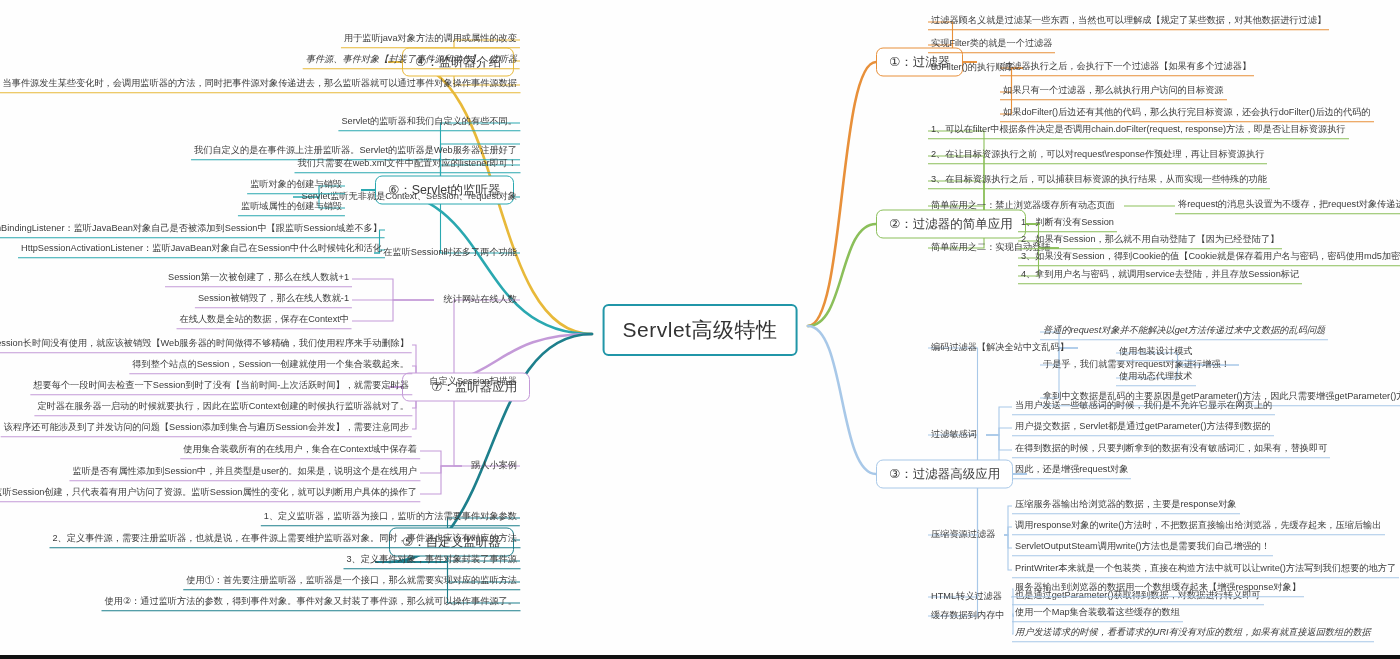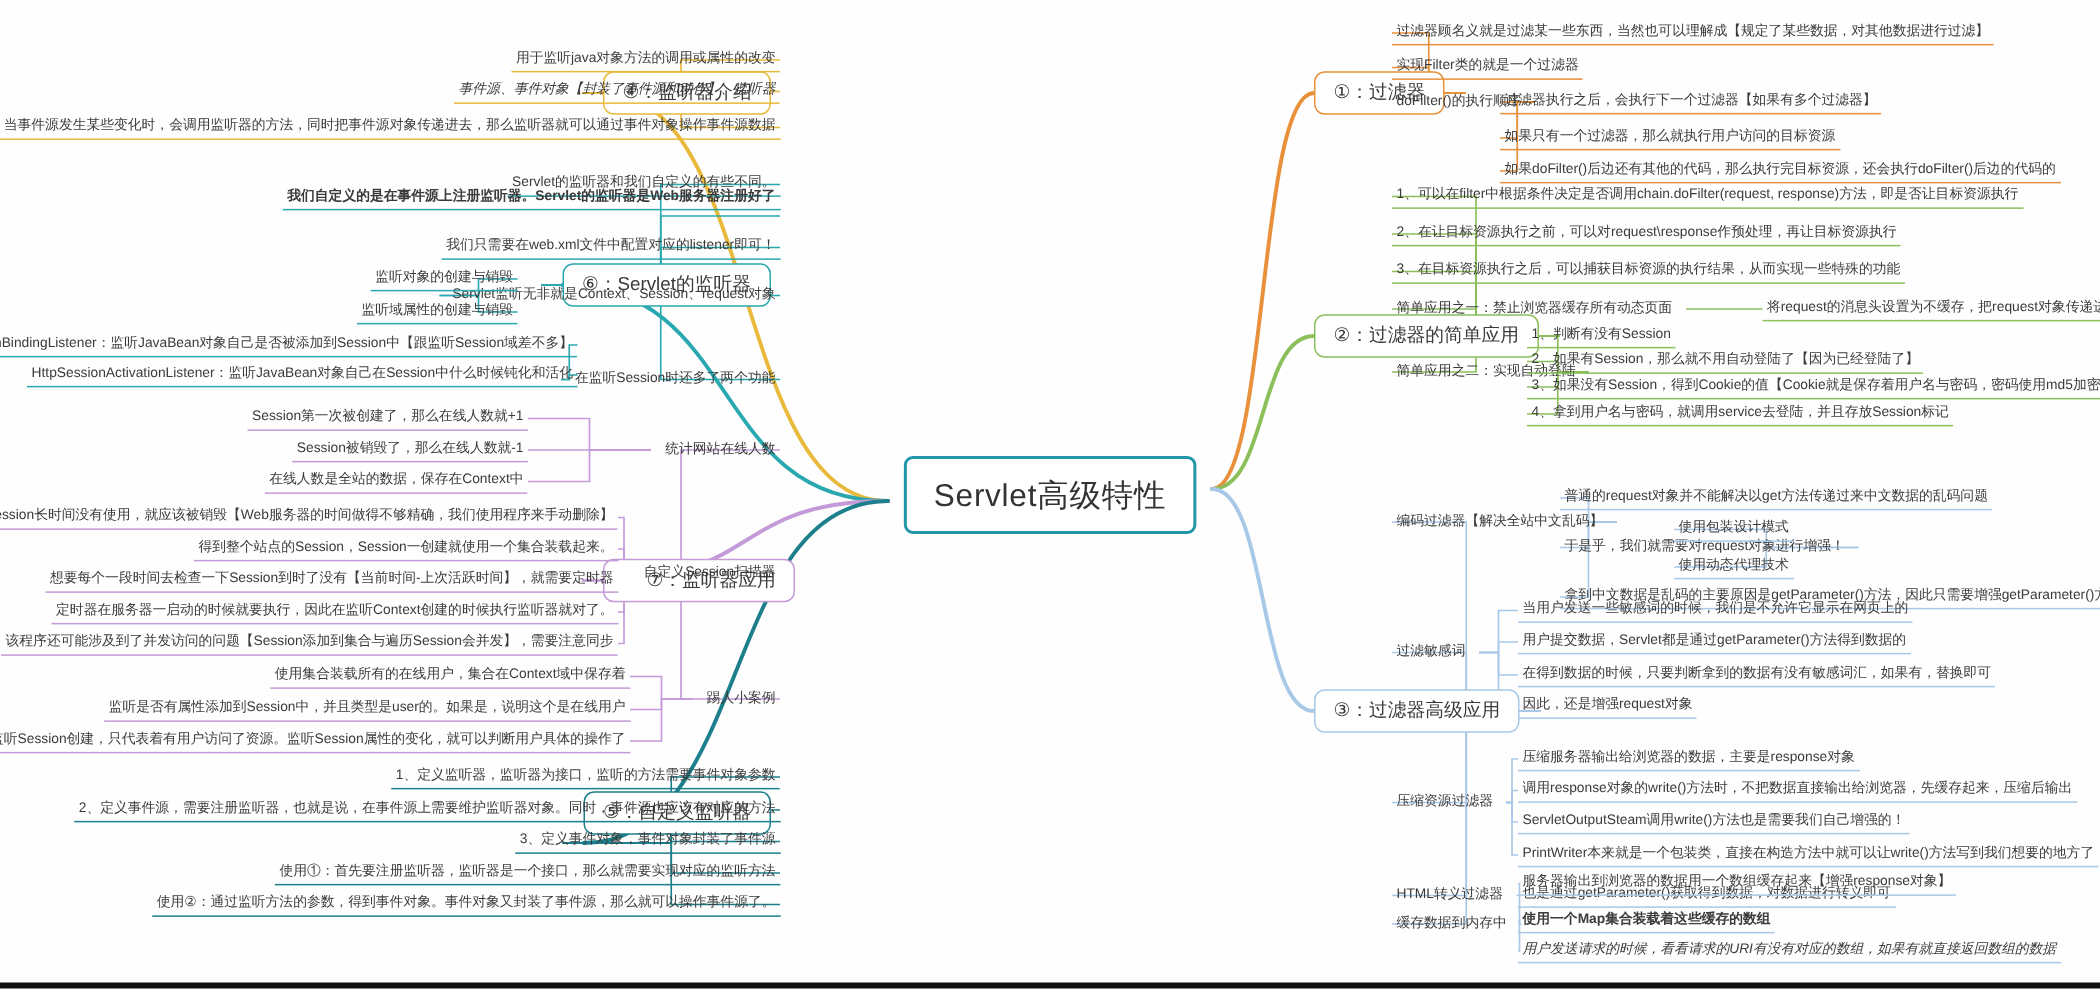--- a/index.html
+++ b/index.html
@@ -139,48 +139,48 @@
       <div class="node leaf" style="left: 928px; top: 181px; border-bottom-color: rgb(139, 191, 90);">3、在目标资源执行之后，可以捕获目标资源的执行结果，从而实现一些特殊的功能</div>
       <div class="node leaf plain" style="left: 928px; top: 206px; border-bottom-color: rgb(139, 191, 90);">简单应用之一：禁止浏览器缓存所有动态页面</div>
       <div class="node leaf" style="left: 1175px; top: 206px; border-bottom-color: rgb(139, 191, 90);">将request的消息头设置为不缓存，把request对象传递进去给doFilter()即可</div>
       <div class="node leaf plain" style="left: 928px; top: 248px; border-bottom-color: rgb(139, 191, 90);">简单应用之二：实现自动登陆</div>
       <div class="node leaf" style="left: 1018px; top: 224px; border-bottom-color: rgb(139, 191, 90);">1、判断有没有Session</div>
       <div class="node leaf" style="left: 1018px; top: 241px; border-bottom-color: rgb(139, 191, 90);">2、如果有Session，那么就不用自动登陆了【因为已经登陆了】</div>
       <div class="node leaf" style="left: 1018px; top: 258px; border-bottom-color: rgb(139, 191, 90);">3、如果没有Session，得到Cookie的值【Cookie就是保存着用户名与密码，密码使用md5加密】</div>
       <div class="node leaf" style="left: 1018px; top: 276px; border-bottom-color: rgb(139, 191, 90);">4、拿到用户名与密码，就调用service去登陆，并且存放Session标记</div>
       <div class="node b1" style="top: 474px; border-color: rgb(168, 200, 232); left: 876px;">③：过滤器高级应用</div>
       <div class="node leaf plain" style="left: 928px; top: 348px; border-bottom-color: rgb(168, 200, 232);">编码过滤器【解决全站中文乱码】</div>
-      <div class="node leaf" style="left: 1040px; top: 332px; border-bottom-color: rgb(168, 200, 232);">普通的request对象并不能解决以get方法传递过来中文数据的乱码问题</div>
+      <div class="node leaf" style="left: 1040px; top: 332px; border-bottom-color: rgb(168, 200, 232); font-style: italic;">普通的request对象并不能解决以get方法传递过来中文数据的乱码问题</div>
       <div class="node leaf plain" style="left: 1040px; top: 365px; border-bottom-color: rgb(168, 200, 232);">于是乎，我们就需要对request对象进行增强！</div>
       <div class="node leaf" style="left: 1116px; top: 353px; border-bottom-color: rgb(168, 200, 232);">使用包装设计模式</div>
       <div class="node leaf" style="left: 1116px; top: 378px; border-bottom-color: rgb(168, 200, 232);">使用动态代理技术</div>
       <div class="node leaf" style="left: 1040px; top: 398px; border-bottom-color: rgb(168, 200, 232);">拿到中文数据是乱码的主要原因是getParameter()方法，因此只需要增强getParameter()方法即可</div>
       <div class="node leaf plain" style="left: 928px; top: 435px; border-bottom-color: rgb(168, 200, 232);">过滤敏感词</div>
       <div class="node leaf" style="left: 1012px; top: 407px; border-bottom-color: rgb(168, 200, 232);">当用户发送一些敏感词的时候，我们是不允许它显示在网页上的</div>
       <div class="node leaf" style="left: 1012px; top: 428px; border-bottom-color: rgb(168, 200, 232);">用户提交数据，Servlet都是通过getParameter()方法得到数据的</div>
       <div class="node leaf" style="left: 1012px; top: 450px; border-bottom-color: rgb(168, 200, 232);">在得到数据的时候，只要判断拿到的数据有没有敏感词汇，如果有，替换即可</div>
       <div class="node leaf" style="left: 1012px; top: 471px; border-bottom-color: rgb(168, 200, 232);">因此，还是增强request对象</div>
       <div class="node leaf plain" style="left: 928px; top: 535px; border-bottom-color: rgb(168, 200, 232);">压缩资源过滤器</div>
       <div class="node leaf" style="left: 1012px; top: 506px; border-bottom-color: rgb(168, 200, 232);">压缩服务器输出给浏览器的数据，主要是response对象</div>
       <div class="node leaf" style="left: 1012px; top: 527px; border-bottom-color: rgb(168, 200, 232);">调用response对象的write()方法时，不把数据直接输出给浏览器，先缓存起来，压缩后输出</div>
       <div class="node leaf" style="left: 1012px; top: 548px; border-bottom-color: rgb(168, 200, 232);">ServletOutputSteam调用write()方法也是需要我们自己增强的！</div>
       <div class="node leaf" style="left: 1012px; top: 570px; border-bottom-color: rgb(168, 200, 232);">PrintWriter本来就是一个包装类，直接在构造方法中就可以让write()方法写到我们想要的地方了</div>
       <div class="node leaf plain" style="left: 928px; top: 597px; border-bottom-color: rgb(168, 200, 232);">HTML转义过滤器</div>
       <div class="node leaf" style="left: 1012px; top: 597px; border-bottom-color: rgb(168, 200, 232);">也是通过getParameter()获取得到数据，对数据进行转义即可</div>
       <div class="node leaf plain" style="left: 928px; top: 616px; border-bottom-color: rgb(168, 200, 232);">缓存数据到内存中</div>
       <div class="node leaf" style="left: 1012px; top: 589px; border-bottom-color: rgb(168, 200, 232);">服务器输出到浏览器的数据用一个数组缓存起来【增强response对象】</div>
-      <div class="node leaf" style="left: 1012px; top: 614px; border-bottom-color: rgb(168, 200, 232); font-weight: bold;">使用一个Map集合装载着这些缓存的数组</div>
+      <div class="node leaf" style="left: 1012px; top: 614px; border-bottom-color: rgb(168, 200, 232);">使用一个Map集合装载着这些缓存的数组</div>
       <div class="node leaf" style="left: 1012px; top: 634px; border-bottom-color: rgb(168, 200, 232); font-style: italic;">用户发送请求的时候，看看请求的URI有没有对应的数组，如果有就直接返回数组的数据</div>
       <div class="node b1" style="top: 62px; border-color: rgb(232, 185, 58); left: 402px;">④：监听器介绍</div>
       <div class="node leaf" style="left: 520px; top: 40px; border-bottom-color: rgb(232, 185, 58); transform: translate(-100%, -50%);">用于监听java对象方法的调用或属性的改变</div>
       <div class="node leaf" style="left: 520px; top: 61px; border-bottom-color: rgb(232, 185, 58); transform: translate(-100%, -50%); font-style: italic;">事件源、事件对象【封装了事件源和动作】、监听器</div>
       <div class="node leaf" style="left: 520px; top: 68px; border-bottom-color: rgb(232, 185, 58); transform: translate(-100%, -50%); margin-top: 17px;">当事件源发生某些变化时，会调用监听器的方法，同时把事件源对象传递进去，那么监听器就可以通过事件对象操作事件源数据</div>
       <div class="node b1" style="top: 190px; border-color: rgb(42, 168, 176); left: 375px;">⑥：Servlet的监听器</div>
       <div class="node leaf" style="left: 520px; top: 123px; border-bottom-color: rgb(42, 168, 176); transform: translate(-100%, -50%);">Servlet的监听器和我们自定义的有些不同。</div>
-      <div class="node leaf" style="left: 520px; top: 132px; border-bottom-color: rgb(42, 168, 176); transform: translate(-100%, -50%); font-weight: bold;">我们自定义的是在事件源上注册监听器。Servlet的监听器是Web服务器注册好了</div>
+      <div class="node leaf" style="left: 520px; top: 152px; border-bottom-color: rgb(42, 168, 176); transform: translate(-100%, -50%);">我们自定义的是在事件源上注册监听器。Servlet的监听器是Web服务器注册好了</div>
       <div class="node leaf" style="left: 520px; top: 165px; border-bottom-color: rgb(42, 168, 176); transform: translate(-100%, -50%);">我们只需要在web.xml文件中配置对应的listener即可！</div>
       <div class="node leaf plain" style="left: 520px; top: 197px; border-bottom-color: rgb(42, 168, 176); transform: translate(-100%, -50%);">Servlet监听无非就是Context、Session、request对象</div>
       <div class="node leaf" style="left: 345px; top: 186px; border-bottom-color: rgb(42, 168, 176); transform: translate(-100%, -50%);">监听对象的创建与销毁</div>
       <div class="node leaf" style="left: 345px; top: 208px; border-bottom-color: rgb(42, 168, 176); transform: translate(-100%, -50%);">监听域属性的创建与销毁</div>
       <div class="node leaf plain" style="left: 520px; top: 253px; border-bottom-color: rgb(42, 168, 176); transform: translate(-100%, -50%);">在监听Session时还多了两个功能</div>
       <div class="node leaf" style="left: 385px; top: 230px; border-bottom-color: rgb(42, 168, 176); transform: translate(-100%, -50%);">HttpSessionBindingListener：监听JavaBean对象自己是否被添加到Session中【跟监听Session域差不多】</div>
       <div class="node leaf" style="left: 385px; top: 250px; border-bottom-color: rgb(42, 168, 176); transform: translate(-100%, -50%);">HttpSessionActivationListener：监听JavaBean对象自己在Session中什么时候钝化和活化</div>
       <div class="node b1" style="top: 387px; border-color: rgb(196, 154, 216); left: 402px; padding-left: 28px;">⑦：监听器应用</div>
       <div class="node leaf plain" style="left: 520px; top: 300px; border-bottom-color: rgb(196, 154, 216); transform: translate(-100%, -50%); text-align: center;">统计网站在线人数</div>
       <div class="node leaf" style="left: 352px; top: 279px; border-bottom-color: rgb(196, 154, 216); transform: translate(-100%, -50%);">Session第一次被创建了，那么在线人数就+1</div>

